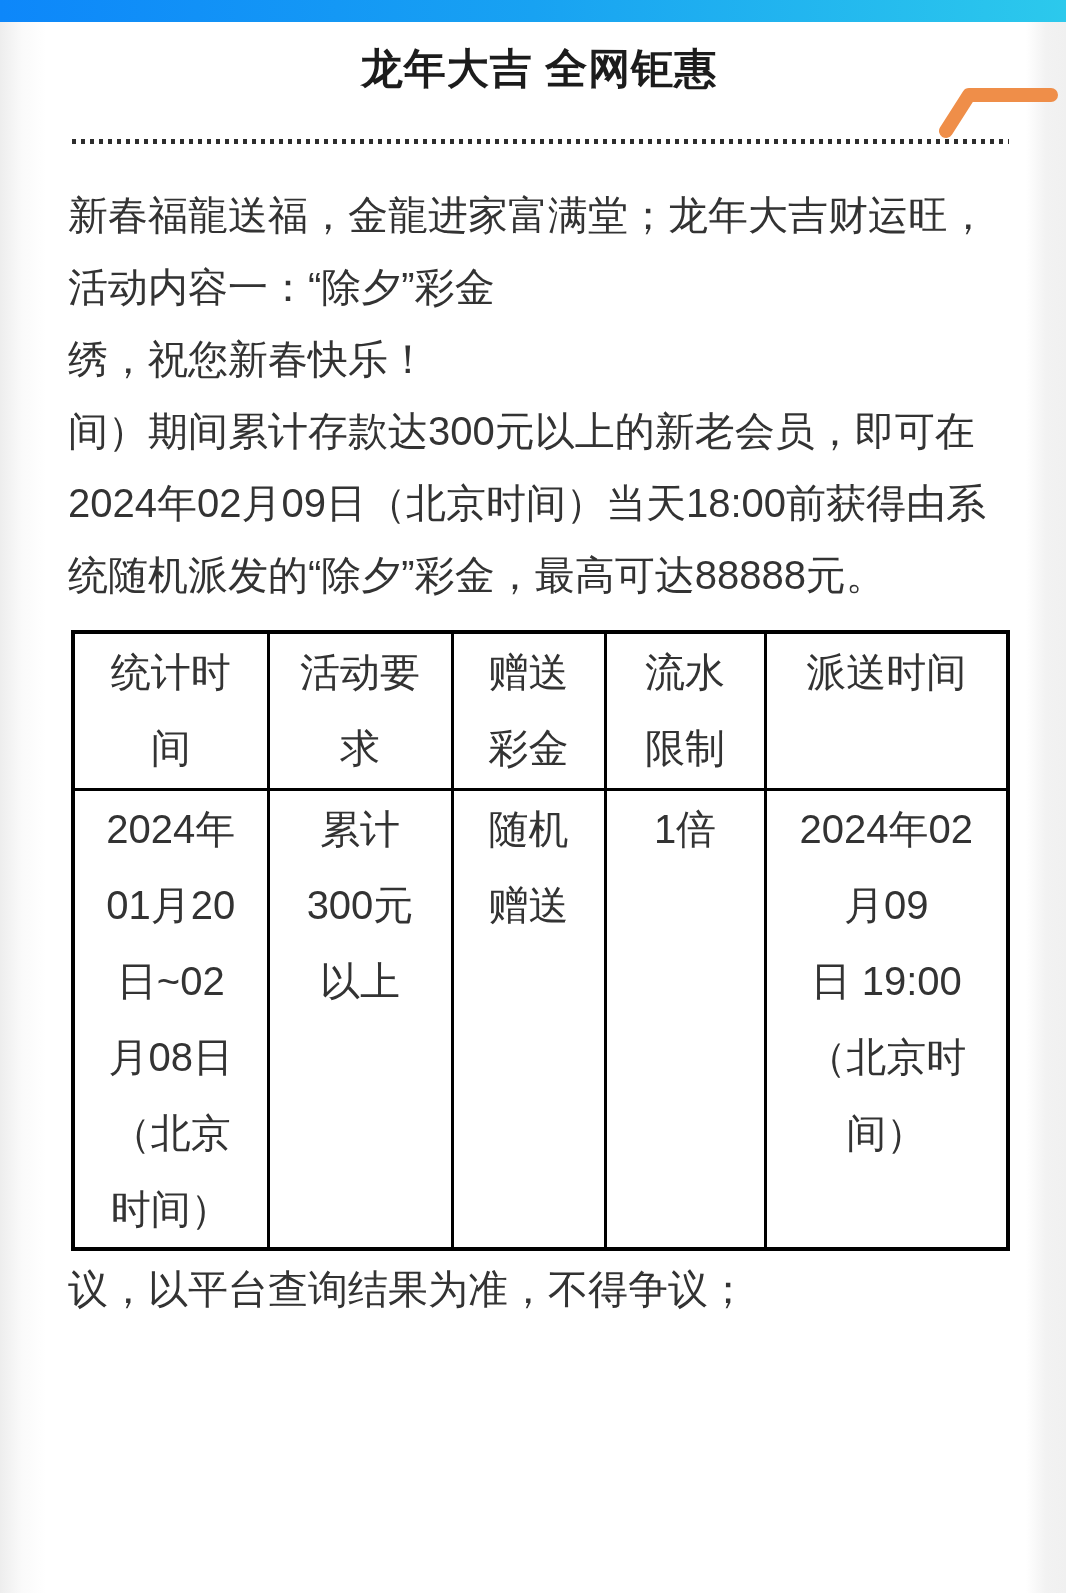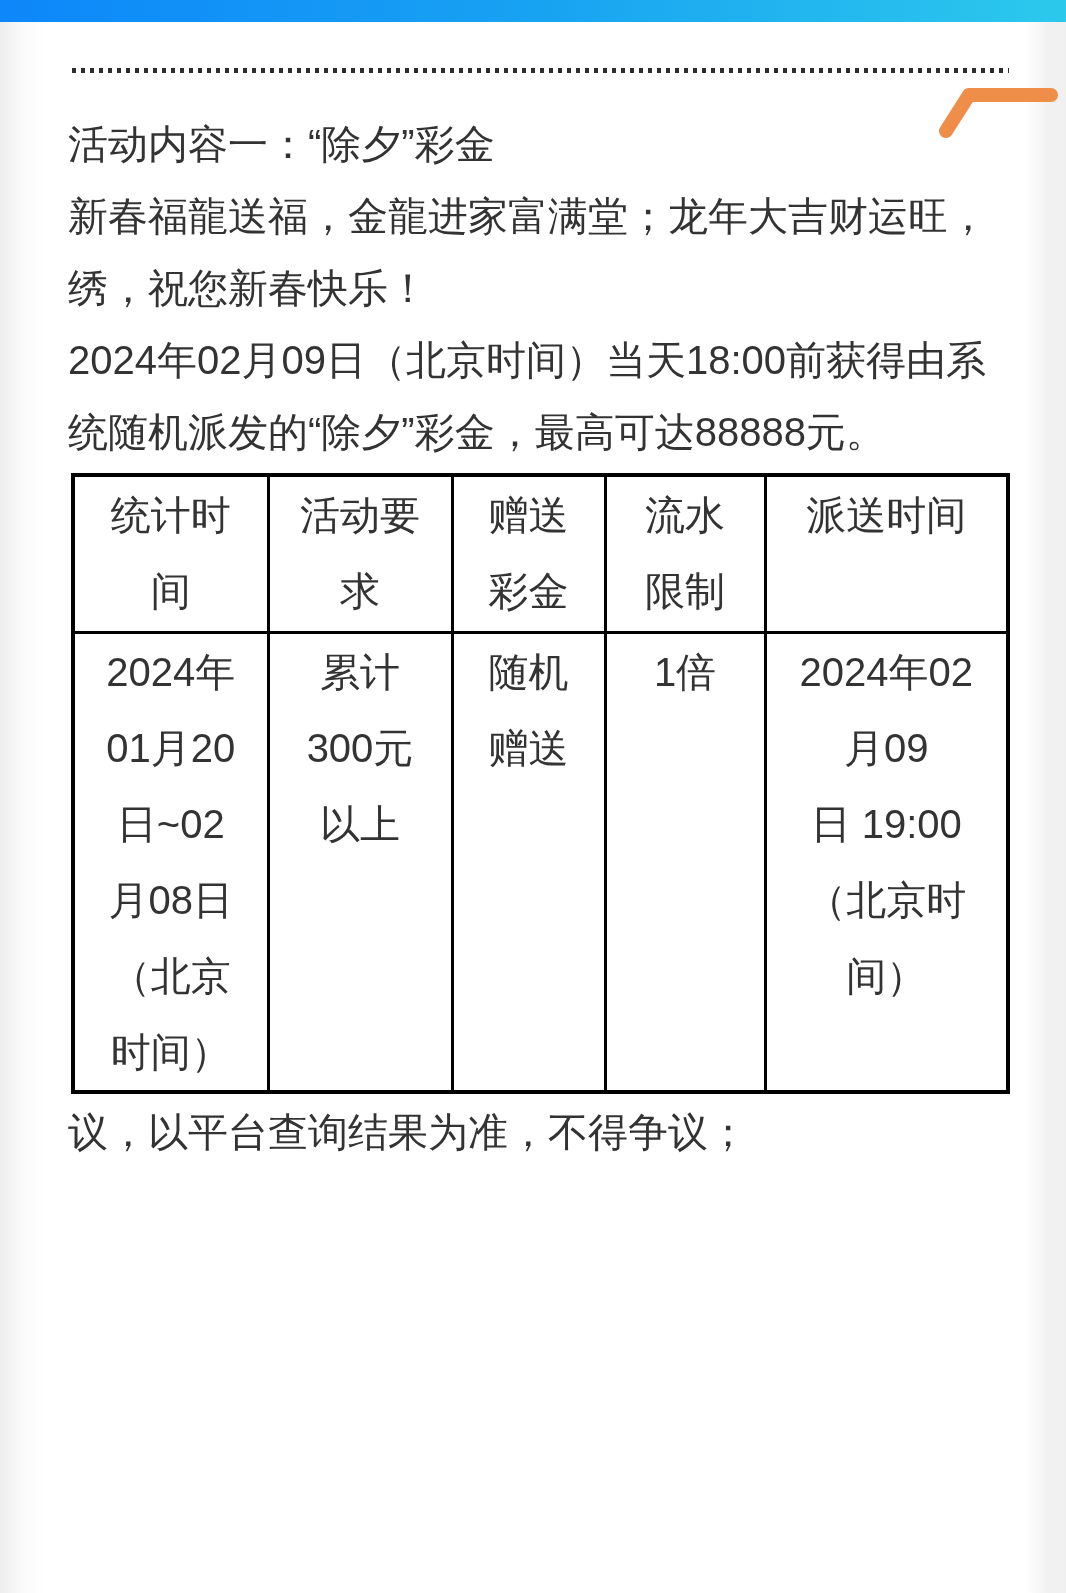--- a/index.html
+++ b/index.html
@@ -41,21 +41,21 @@
     width:937px;height:5px;
     background:repeating-linear-gradient(90deg,#2d2d2d 0 4px,transparent 4px 9px);
   }
   .body-text{
     margin-top:35px;
     font-size:40px;line-height:72px;
     color:var(--text,#333);
     white-space:nowrap;
   }
   .promo-table{
-    margin-top:5px;margin-left:3px;
+    margin-top:19px;margin-left:3px;
     border-collapse:collapse;table-layout:fixed;
     width:935px;
   }
   .promo-table th,.promo-table td{
     border:3px solid var(--border,#000);
     padding:0;vertical-align:top;text-align:center;
     font-size:40px;line-height:76px;font-weight:400;
     color:var(--text,#333);
     overflow:hidden;
   }
@@ -64,31 +64,33 @@
   .promo-table tbody tr{height:457px;}
   .ps-note{margin-top:2px;}
 </style>
 </head>
 <body>
 
 <div class="page">
   <div class="top-bar"></div>
 
   <div class="content">
+    <h1 class="title">龙年大吉 全网钜惠</h1>
 
     <svg class="corner-icon" viewBox="0 0 135 72" aria-hidden="true">
       <path d="M21 61 L44 25 L126 25"></path>
     </svg>
 
     <div class="dotted-line"></div>
 
     <div class="body-text">
+        <div>新春福龍送福，金龍进家富满堂；龙年大吉财运旺，</div>
         <div>活动内容一：“除夕”彩金</div>
-        <div>新春福龍送福，金龍进家富满堂；龙年大吉财运旺，</div>
         <div>绣，祝您新春快乐！</div>
+        <div>间）期间累计存款达300元以上的新老会员，即可在</div>
         <div>2024年02月09日（北京时间）当天18:00前获得由系</div>
         <div>统随机派发的“除夕”彩金，最高可达88888元。</div>
       </div>
 
     <table class="promo-table">
       <colgroup>
         <col style="width:195px">
         <col style="width:184px">
         <col style="width:153px">
         <col style="width:160px">

